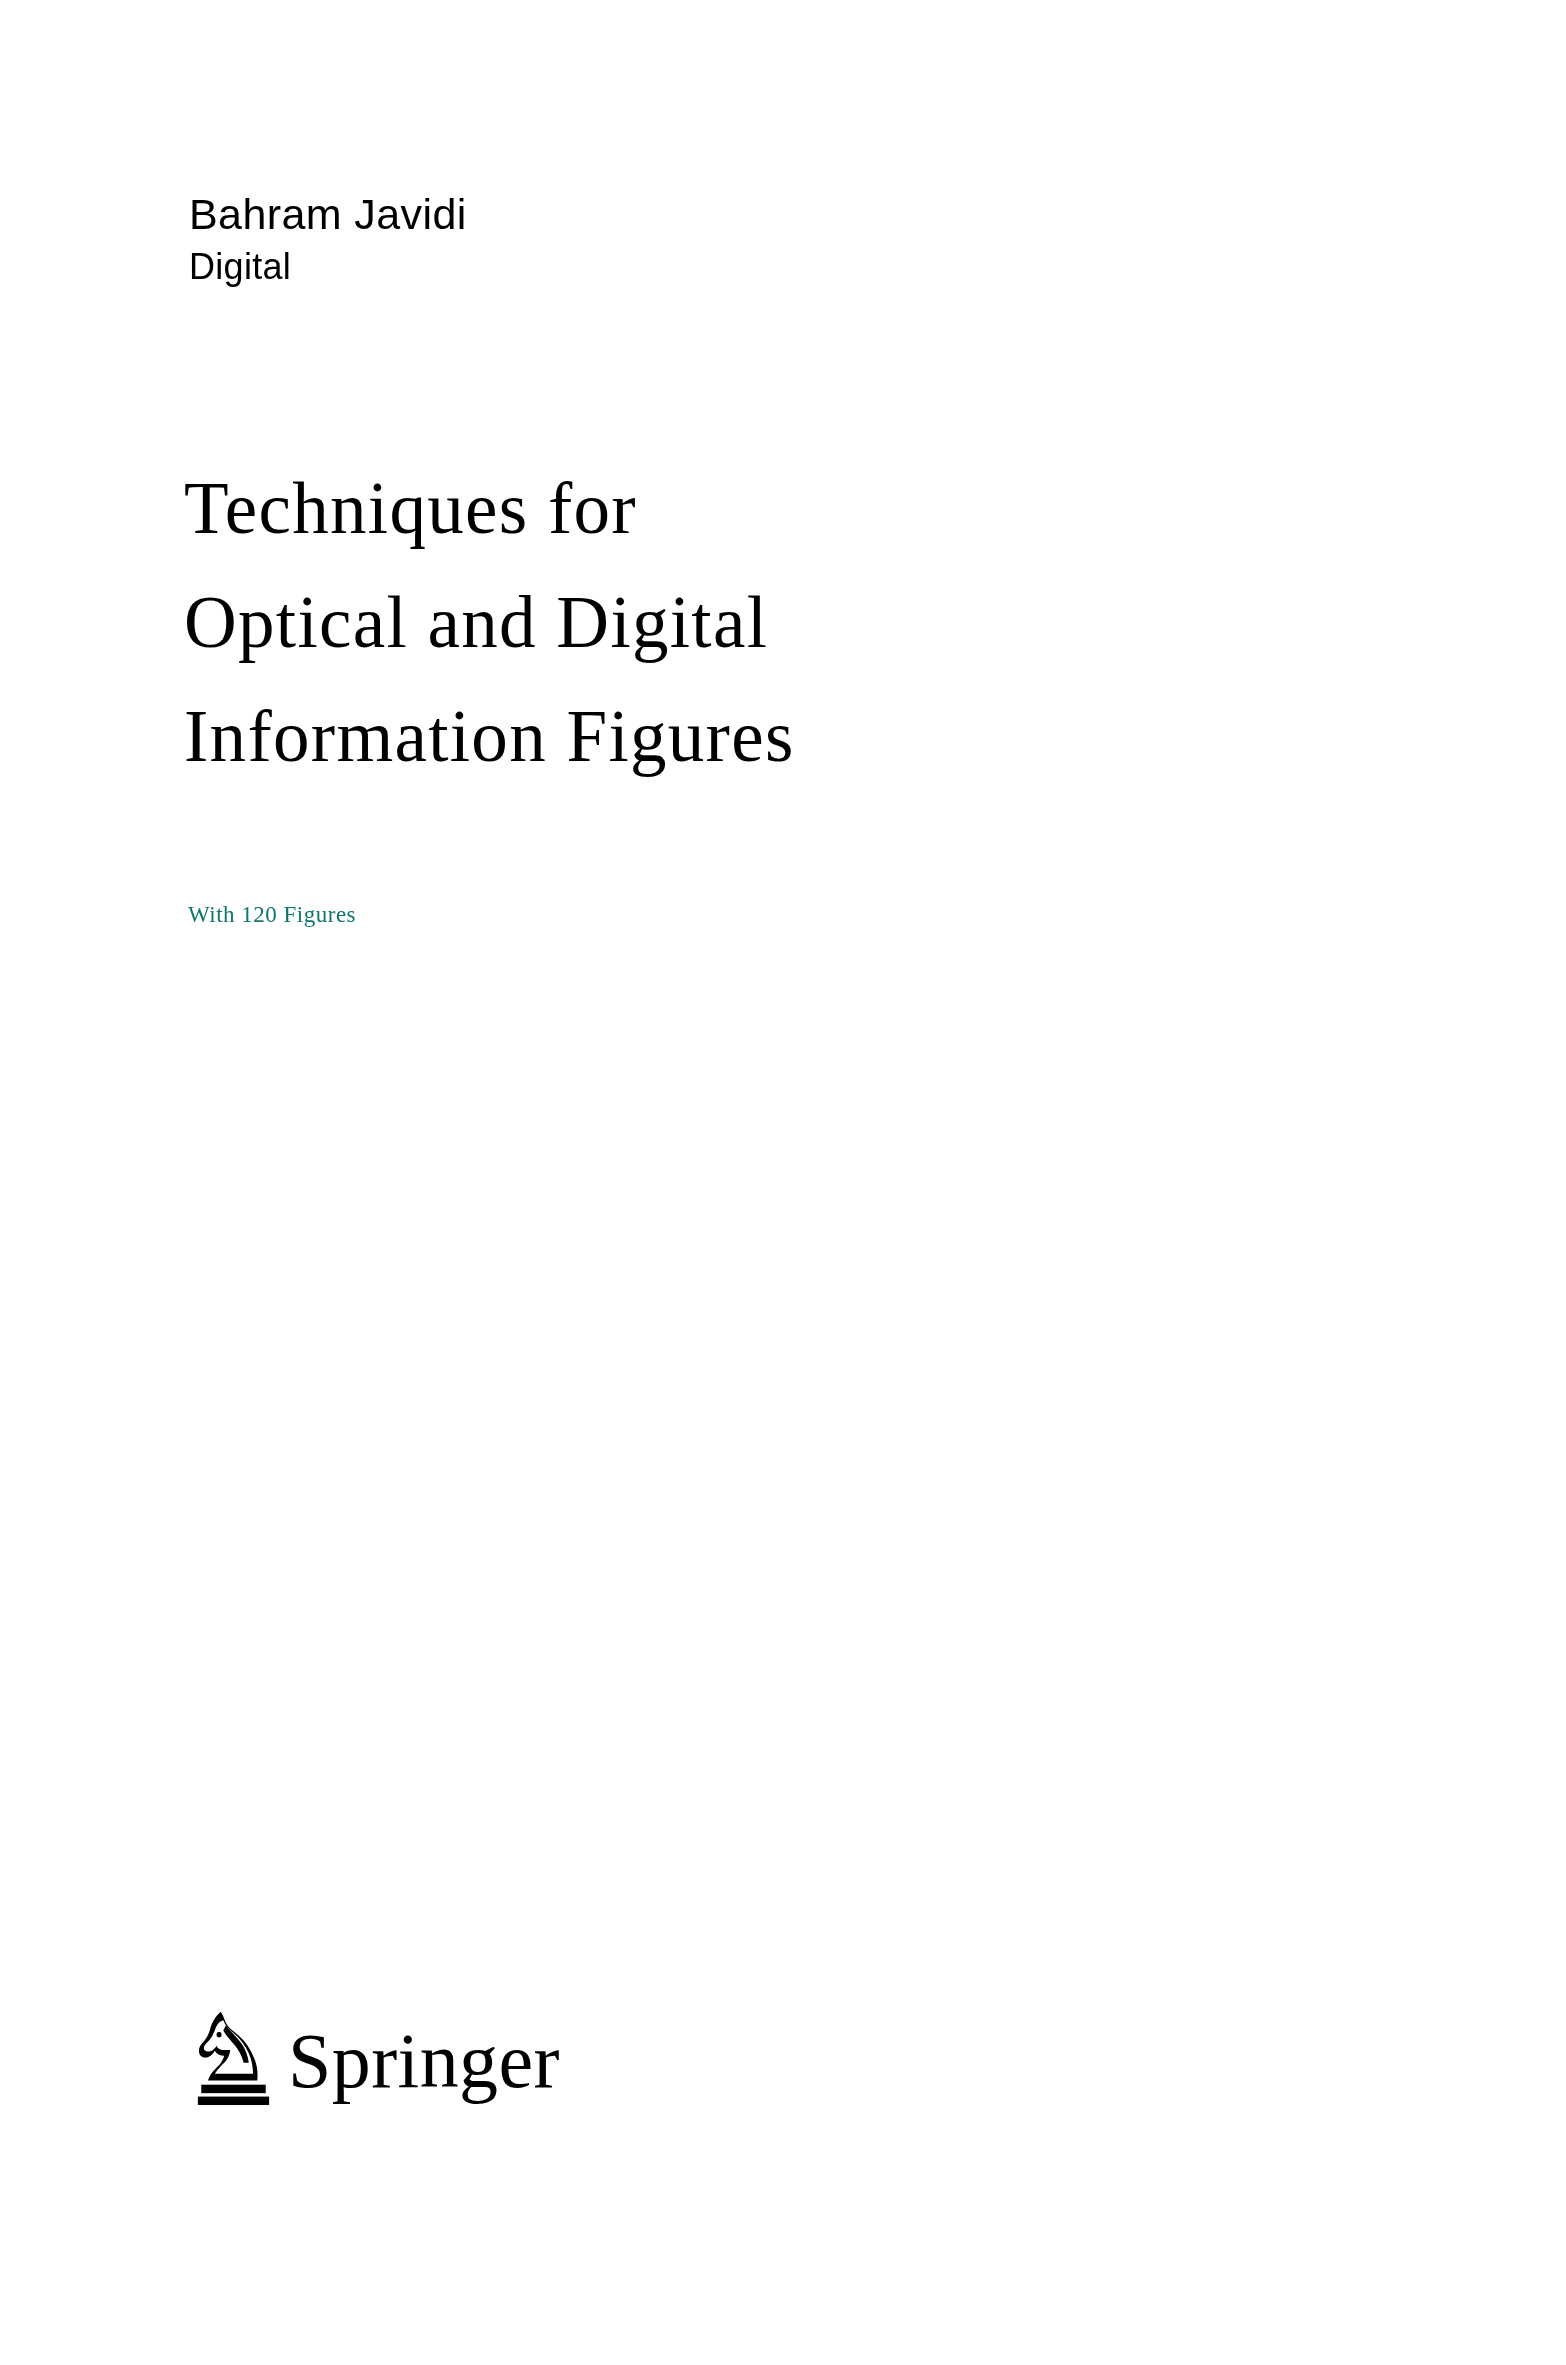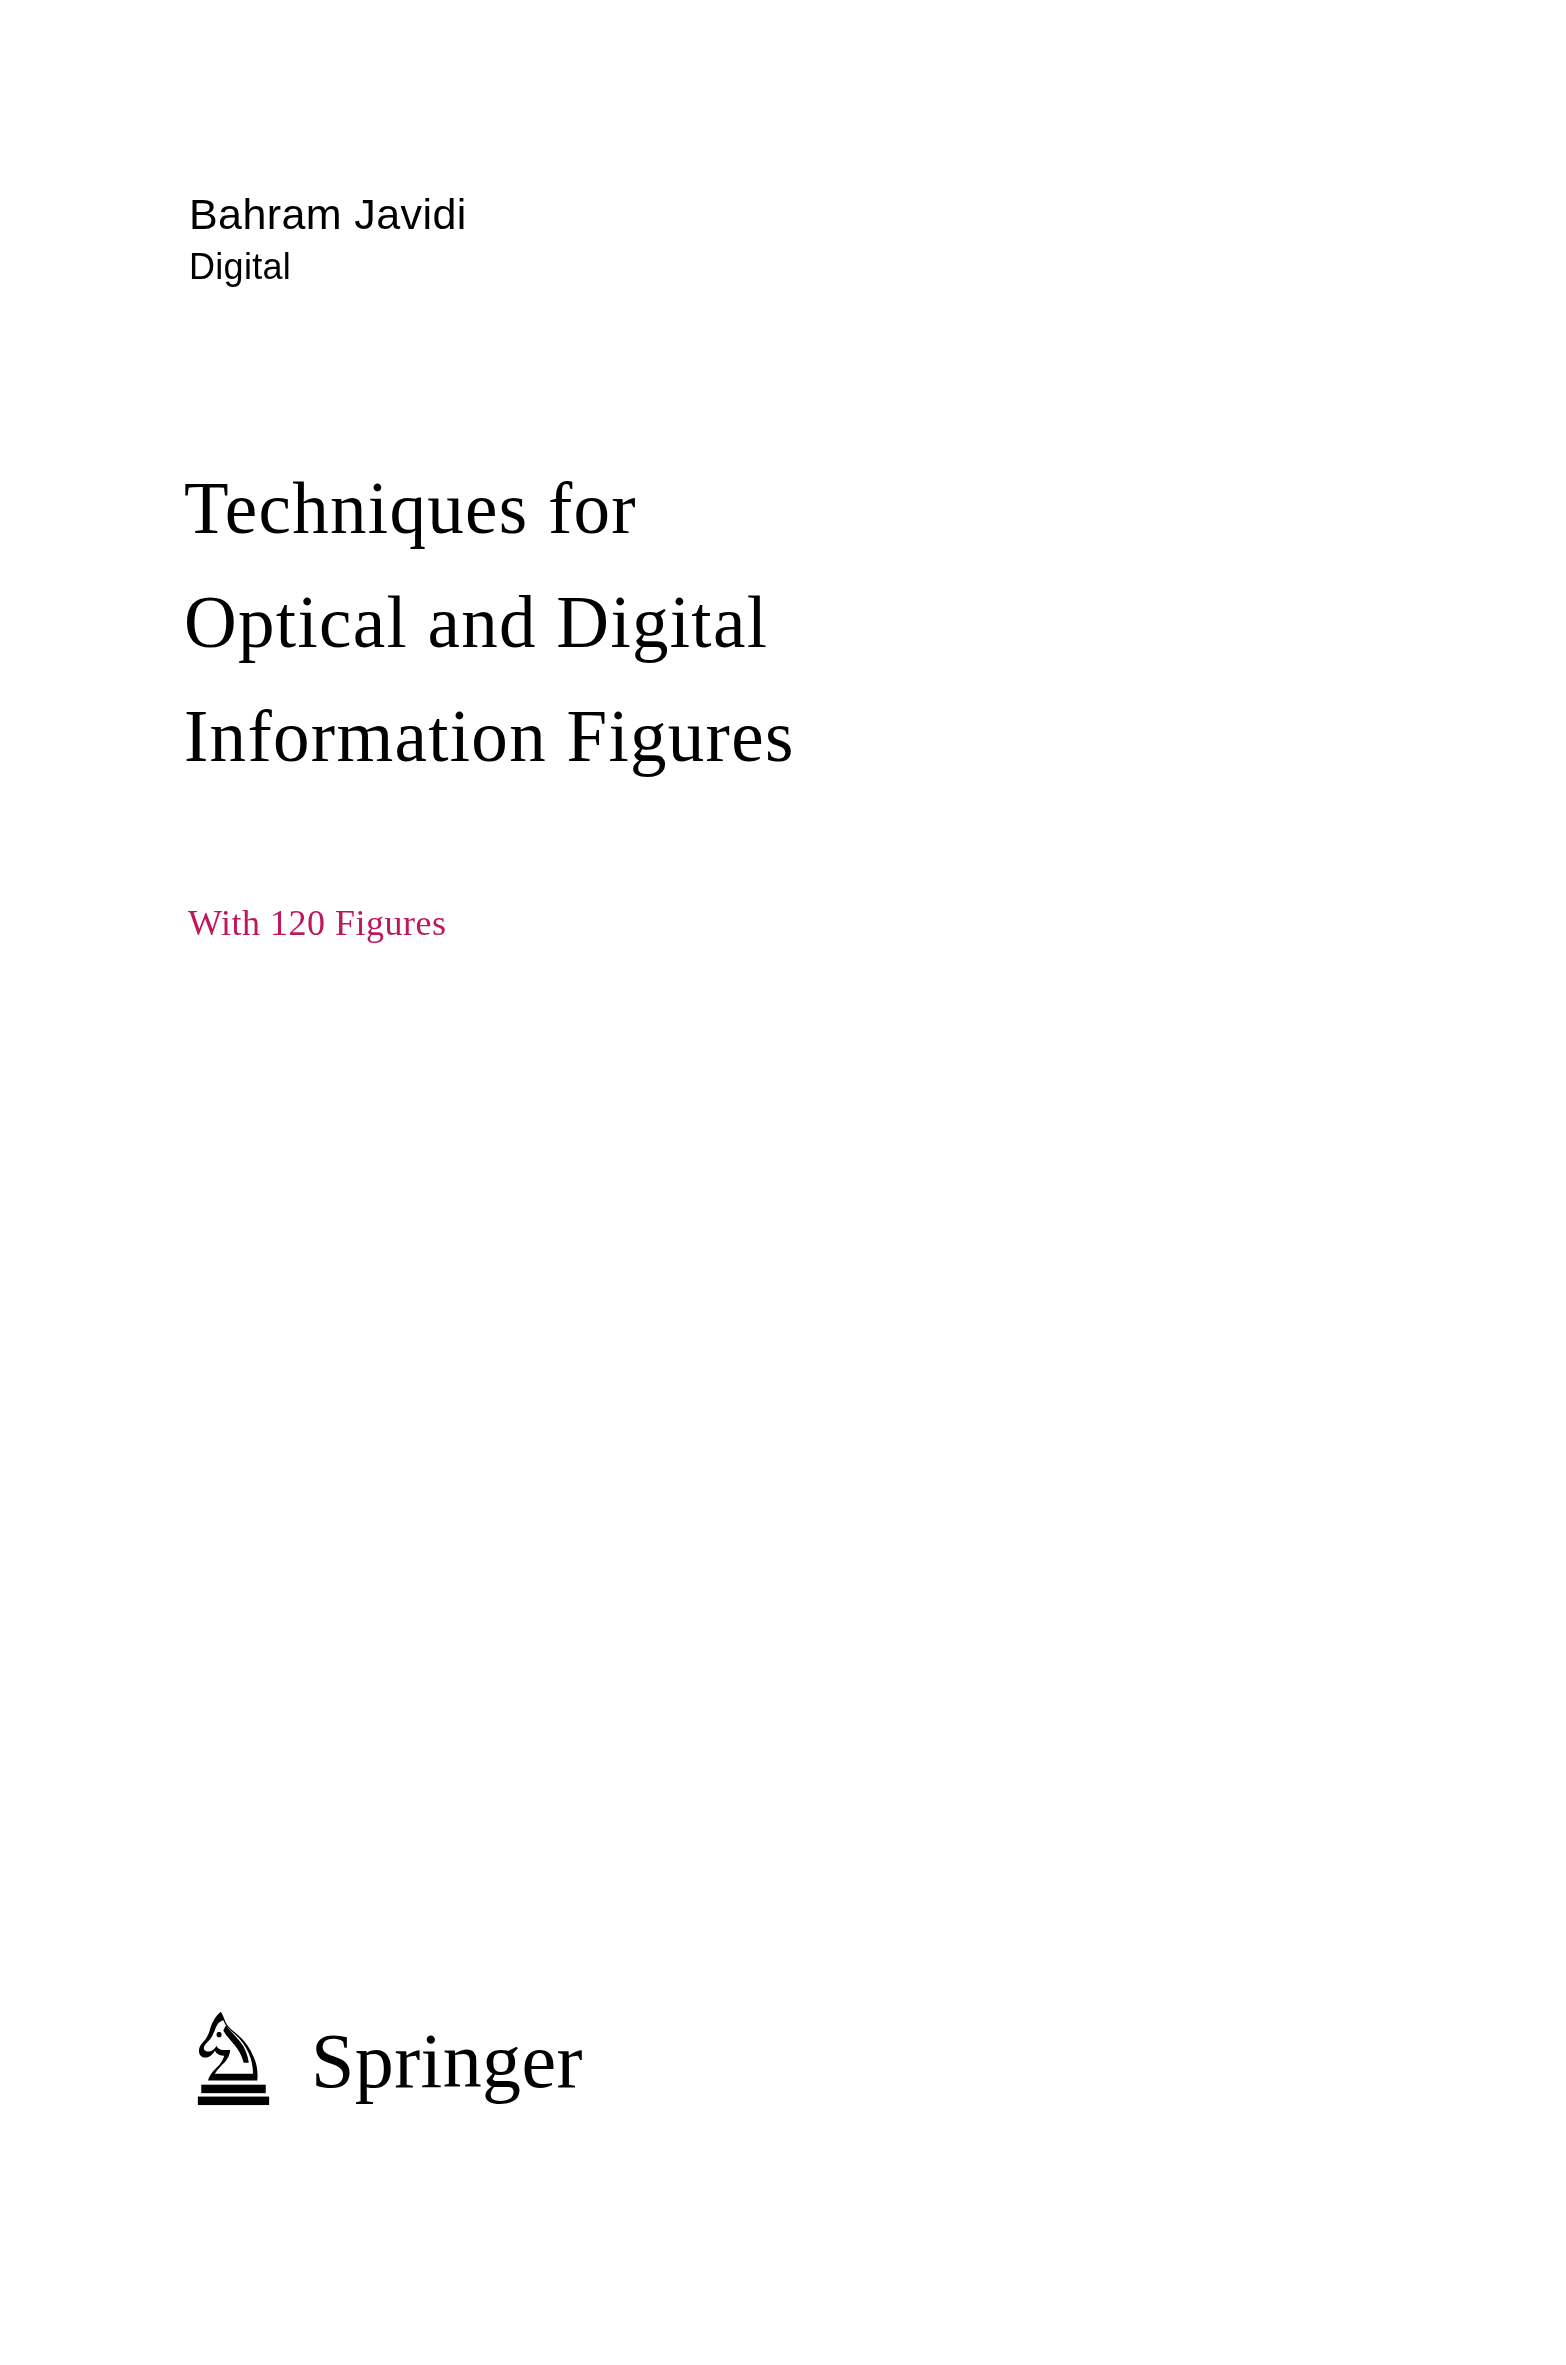--- a/index.html
+++ b/index.html
@@ -59,33 +59,33 @@
     letter-spacing: 1.3px;
     color: #000;
     white-space: nowrap;
   }
 
   .figures-note {
     position: absolute;
     left: 188px;
     top: 902px;
     font-family: "Liberation Serif", serif;
-    font-size: 36px;
+    font-size: 23px;
     letter-spacing: 0.5px;
-    color: #be185d;
+    color: #0f766e;
     white-space: nowrap;
   }
 
   .publisher-block {
     position: absolute;
     left: 186px;
     top: 2003px;
     display: flex;
     align-items: flex-end;
-    gap: 30px;
+    gap: 7px;
   }
   .springer-logo {
     width: 95px;
     height: 104px;
     position: relative;
     flex: none;
   }
   .springer-logo svg {
     display: block;
   }

